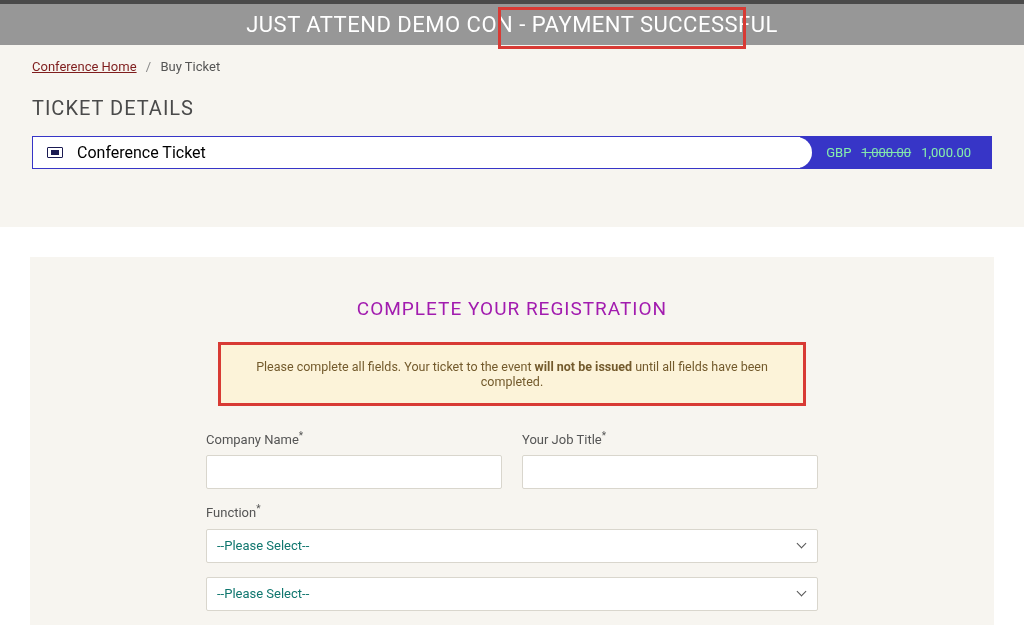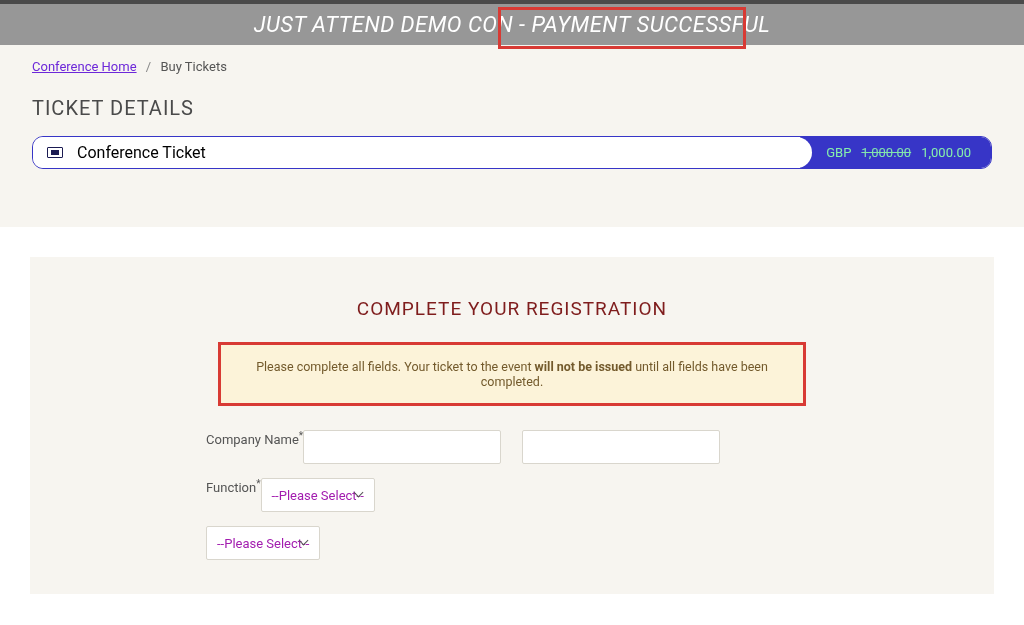--- a/index.html
+++ b/index.html
@@ -19,51 +19,50 @@
       background: #4a4a4a;
     }
     .header-banner {
       background: #979797;
       color: #ffffff;
       text-align: center;
       font-size: 22px;
       font-weight: 400;
       padding: 8px 0;
       letter-spacing: 0.5px;
-      font-style: italic;
     }
     .content-body {
       background: #f7f5f0;
       padding: 14px 32px 28px 32px;
     }
     .breadcrumb {
       font-size: 13px;
       color: #555;
       margin-bottom: 22px;
     }
     .breadcrumb a {
-      color: #6d28d9;
+      color: #7f1d1d;
     }
     .breadcrumb .sep {
       margin: 0 6px;
       color: #888;
     }
     .section-title {
       text-align: left;
       font-size: 20px;
       color: #4a4a4a;
       letter-spacing: 1px;
       margin-bottom: 16px;
       font-weight: 400;
     }
     .ticket-bar {
       display: flex;
       align-items: stretch;
       border: 1px solid #3735c7;
-      border-radius: 11px;
+      border-radius: 0;
       overflow: hidden;
       margin-bottom: 30px;
     }
     .ticket-left {
       flex: 1;
       background: #ffffff;
       display: flex;
       align-items: center;
       padding: 6px 14px;
       position: relative;
@@ -113,21 +112,21 @@
       background: #ffffff;
       padding: 30px 30px 0 30px;
     }
     .registration-inner {
       background: #f7f5f0;
       padding: 40px 0 20px 0;
     }
     .reg-title {
       text-align: center;
       font-size: 19px;
-      color: #7f1d1d;
+      color: #a21caf;
       letter-spacing: 1px;
       margin-bottom: 22px;
       font-weight: 400;
     }
     .notice-wrap {
       display: flex;
       justify-content: center;
       margin-bottom: 24px;
     }
     .notice-box {
@@ -147,21 +146,21 @@
       margin: 0 auto;
     }
     .form-row {
       display: flex;
       gap: 20px;
       margin-bottom: 14px;
     }
     .form-group {
       flex: 1;
       display: flex;
-      flex-direction: row;
+      flex-direction: column;
     }
     .form-group.full {
       width: 100%;
     }
     .form-label {
       font-size: 13px;
       color: #555;
       margin-bottom: 8px;
     }
     .req {
@@ -179,21 +178,21 @@
     .form-select {
       border: 1px solid #d9d6cd;
       background: #ffffff;
       height: 34px;
       padding: 4px 10px;
       font-size: 13px;
       border-radius: 2px;
       position: relative;
       display: flex;
       align-items: center;
-      color: #a21caf;
+      color: #0f766e;
       cursor: pointer;
     }
     .chevron {
       position: absolute;
       right: 12px;
       top: 50%;
       transform: translateY(-50%);
       width: 8px;
       height: 8px;
     }
@@ -231,21 +230,21 @@
   <div class="header-banner">
     <span>JUST ATTEND DEMO CON - PAYMENT SUCCESSFUL</span>
   </div>
   <div class="header-highlight"></div>
 </div>
 
 <div class="content-body">
   <div class="breadcrumb">
     <a href="#">Conference Home</a>
     <span class="sep">/</span>
-    <span>Buy Tickets</span>
+    <span>Buy Ticket</span>
   </div>
 
   <div class="section-title">TICKET DETAILS</div>
 
   <div class="ticket-bar">
     <div class="ticket-left">
       <span class="ticket-icon"></span>
       <span>Conference Ticket</span>
     </div>
     <div class="ticket-right">
@@ -270,20 +269,23 @@
     <div class="form-area">
 
       <div class="form-row">
         <div class="form-group">
           <label class="form-label">
             <span>Company Name</span><span class="req">*</span>
           </label>
           <input type="text" class="form-input" style="">
         </div>
         <div class="form-group">
+          <label class="form-label">
+            <span>Your Job Title</span><span class="req">*</span>
+          </label>
           <input type="text" class="form-input" style="">
         </div>
       </div>
 
       <div class="form-row">
         <div class="form-group full">
           <label class="form-label">
             <span>Function</span><span class="req">*</span>
           </label>
           <div class="form-select">

